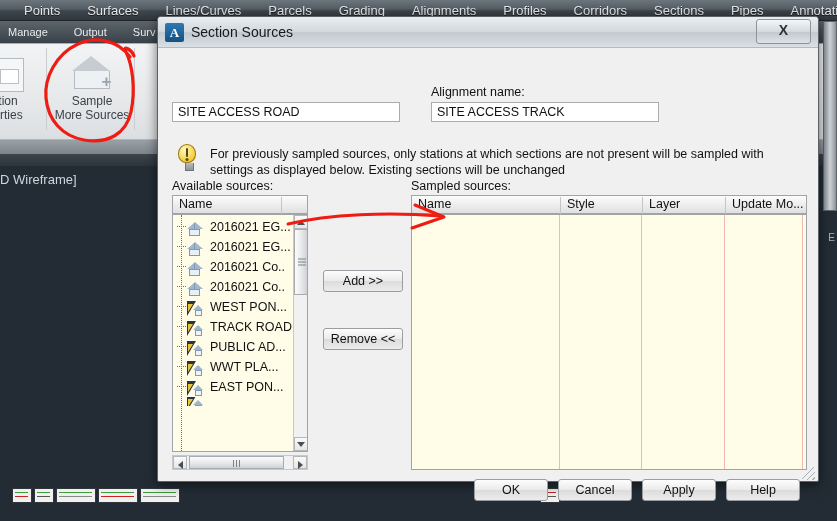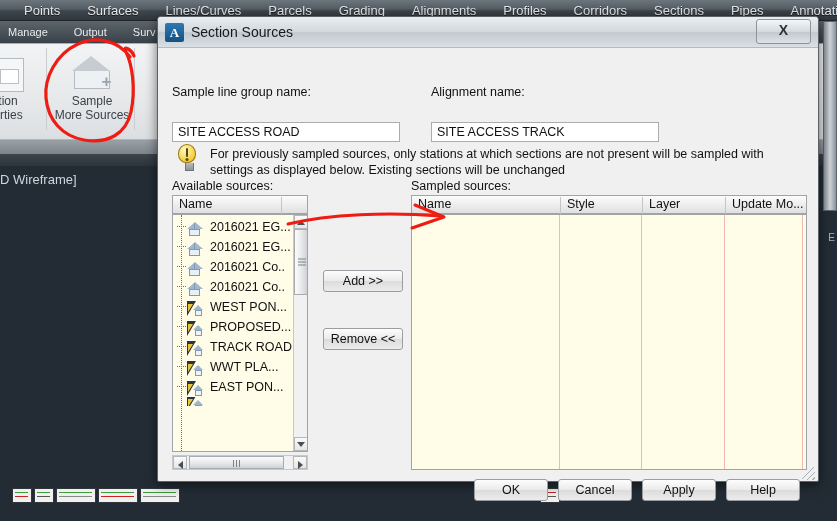--- a/index.html
+++ b/index.html
@@ -119,21 +119,21 @@
     border:1px solid #8d959b;border-radius:3px;
     font-size:14px;font-weight:bold;color:#2c3237;text-align:center;line-height:21px;
     cursor:pointer;
   }
 
   .dlg-body{position:relative;height:435px;}
 
   .fld-label{position:absolute;font-size:12.5px;color:#111;}
   .fld-box{
     position:absolute;height:20px;background:#fff;border:1px solid #a9adb2;
-    font-size:12.5px;color:#111;line-height:19px;padding-left:5px;box-sizing:border-box;margin-top:20px;
+    font-size:12.5px;color:#111;line-height:19px;padding-left:5px;box-sizing:border-box;
   }
 
   .bulb{position:absolute;left:20px;top:96px;width:22px;height:30px;}
   .bulb .glass{
     width:18px;height:19px;border-radius:50% 50% 45% 45%;
     background:radial-gradient(circle at 35% 30%,#fff8c4,#f2cf3a 70%,#c99c10);
     border:1px solid #9b7a0d;box-sizing:border-box;position:relative;
   }
   .bulb .filament{
     position:absolute;left:50%;top:3px;transform:translateX(-50%);
@@ -389,21 +389,20 @@
 <div id="dialog">
 
   <div class="dlg-titlebar">
     <div class="acad-logo">A</div>
     <div class="dlg-title">Section Sources</div>
     <div class="dlg-close">X</div>
   </div>
 
   <div class="dlg-body">
 
-    <div class="fld-label" style="left:14px;top:37px;">Sample line group name:</div>
     <div class="fld-box" style="left:14px;top:54px;width:228px;">SITE ACCESS ROAD</div>
 
     <div class="fld-label" style="left:273px;top:37px;">Alignment name:</div>
     <div class="fld-box" style="left:273px;top:54px;width:228px;">SITE ACCESS TRACK</div>
 
     <div class="bulb">
       <div class="glass">
           <div class="filament"></div>
           <div class="dot"></div>
         </div>
@@ -469,31 +468,31 @@
         <span class="li-label">WEST PON...</span>
       </div>
       <div class="li" style="top:2px">
         <span class="dash"></span>
         <span class="li-icon ic-corridor">
             <i class="wedge"></i>
             <i class="yel"></i>
             <i class="r"></i>
             <i class="b"></i>
           </span>
-        <span class="li-label">PROPOSED...</span>
+        <span class="li-label">TRACK ROAD</span>
       </div>
       <div class="li" style="top:2px">
         <span class="dash"></span>
         <span class="li-icon ic-corridor">
             <i class="wedge"></i>
             <i class="yel"></i>
             <i class="r"></i>
             <i class="b"></i>
           </span>
-        <span class="li-label">TRACK ROAD</span>
+        <span class="li-label">PUBLIC AD...</span>
       </div>
       <div class="li" style="top:2px">
         <span class="dash"></span>
         <span class="li-icon ic-corridor">
             <i class="wedge"></i>
             <i class="yel"></i>
             <i class="r"></i>
             <i class="b"></i>
           </span>
         <span class="li-label">WWT PLA...</span>

